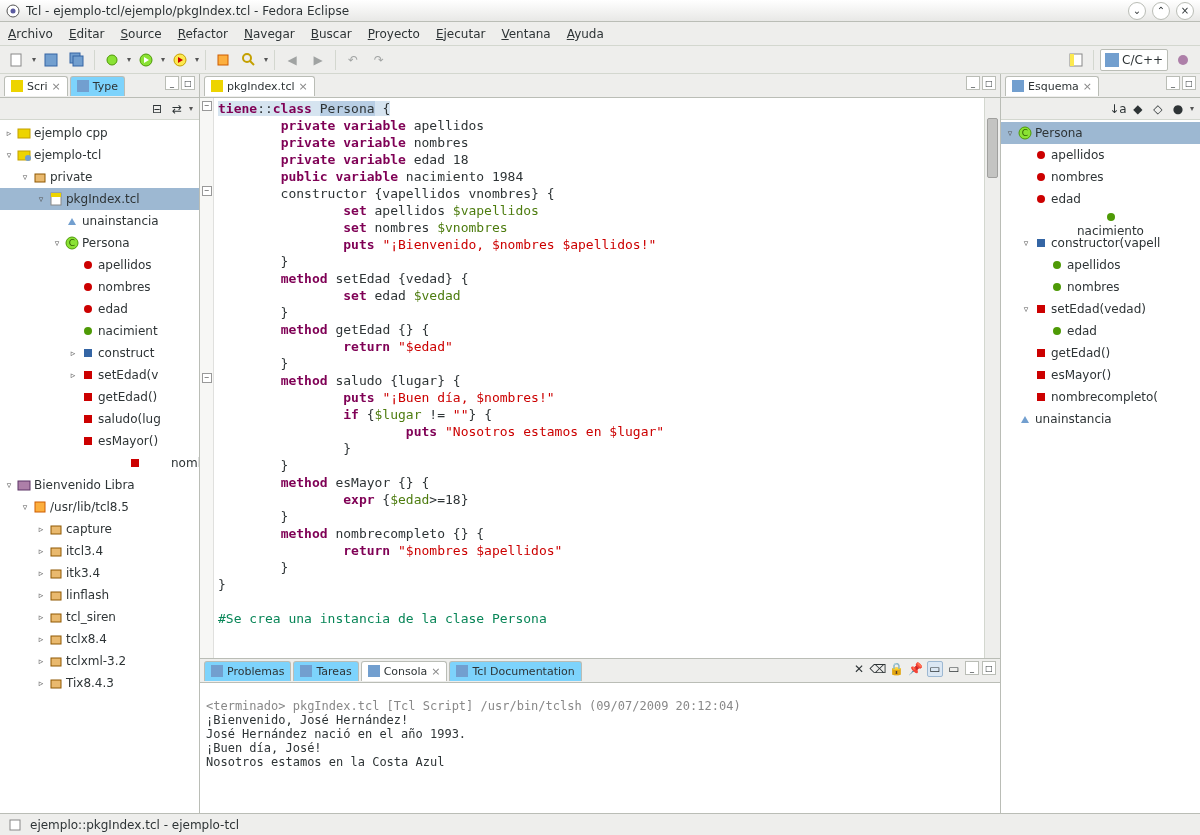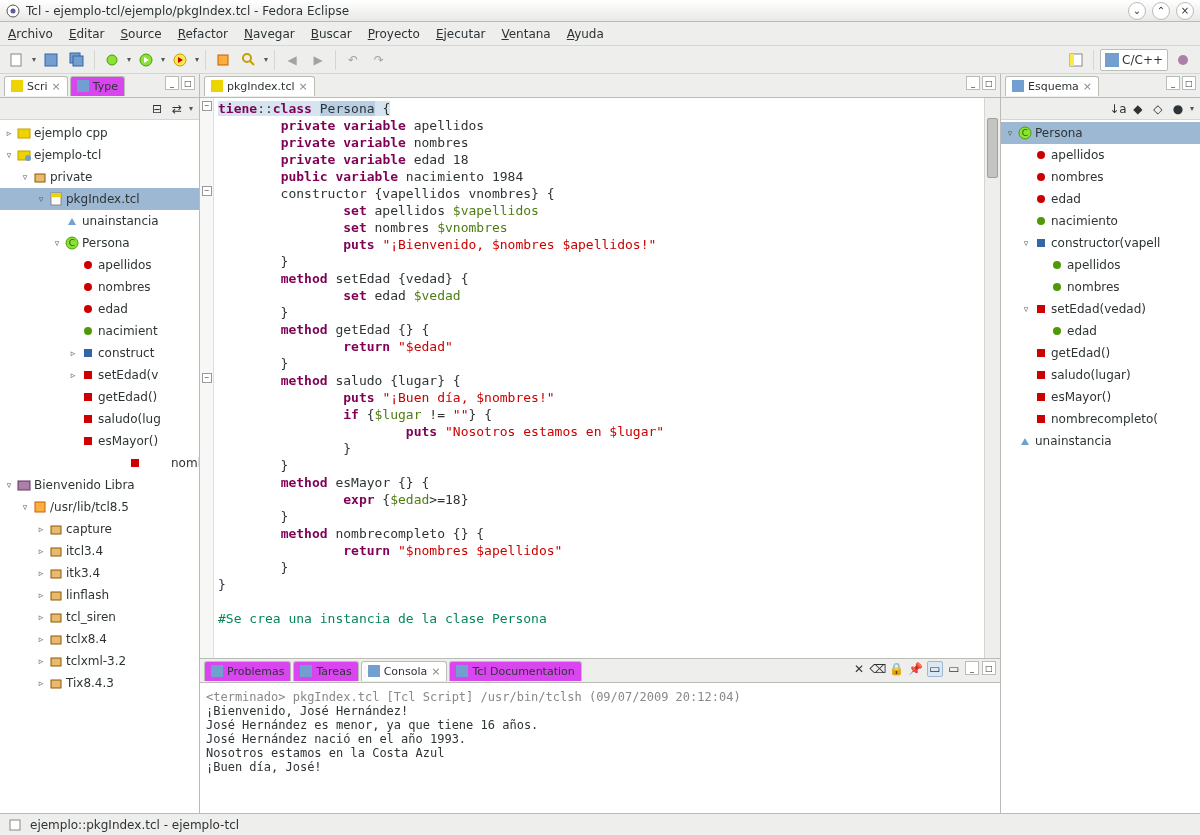--- a/index.html
+++ b/index.html
@@ -13,21 +13,21 @@
 .menubar u { text-decoration: underline; }
 .toolbar { height: 28px; background: #eeeeec; border-bottom: 1px solid #d3d7cf; display: flex; align-items: center; padding: 0 6px; gap: 4px; }
 .tbtn { width: 22px; height: 22px; display: flex; align-items: center; justify-content: center; border: 1px solid transparent; border-radius: 2px; }
 .sep { width: 1px; height: 20px; background: #d3d7cf; margin: 0 2px; }
 .workspace { display: flex; height: calc(835px - 22px - 24px - 28px - 22px); }
 .left { width: 200px; border-right: 1px solid #babdb6; display: flex; flex-direction: column; background: #fff; }
 .center { flex: 1; display: flex; flex-direction: column; }
 .right { width: 200px; border-left: 1px solid #babdb6; display: flex; flex-direction: column; background: #fff; }
 .tabrow { height: 24px; background: #eeeeec; border-bottom: 1px solid #babdb6; display: flex; align-items: center; padding: 0 4px; position: relative; }
 .tab { height: 20px; background: #fff; border: 1px solid #babdb6; border-bottom: none; border-radius: 3px 3px 0 0; padding: 0 6px; display: flex; align-items: center; gap: 4px; font-size: 11px; margin-right: 2px; }
-.tab.bg { background: #d946ef; }
+.tab.bg { background: #7dd3fc; }
 .tabrow .tools { position: absolute; right: 4px; top: 2px; display: flex; gap: 2px; }
 .minitool { width: 14px; height: 14px; border: 1px solid #babdb6; background: #fff; font-size: 8px; display: flex; align-items: center; justify-content: center; }
 .viewtoolbar { height: 22px; background: #eeeeec; border-bottom: 1px solid #d3d7cf; display: flex; align-items: center; justify-content: flex-end; padding: 0 6px; gap: 4px; }
 .tree { flex: 1; overflow: auto; font-size: 12px; padding: 2px 0; }
 .treeitem { display: flex; align-items: center; height: 22px; padding-left: 4px; gap: 3px; white-space: nowrap; }
 .treeitem.sel { background: #9db8d2; }
 .tw { width: 10px; text-align: center; font-size: 9px; color: #555; }
 .ic { width: 14px; height: 14px; display: inline-flex; align-items: center; justify-content: center; font-size: 10px; }
 .editor-area { flex: 1; display: flex; flex-direction: column; min-height: 0; }
 .editor { flex: 1; background: #fff; overflow: auto; position: relative; font-family: "DejaVu Sans Mono", monospace; font-size: 13px; line-height: 17px; padding: 2px 0 2px 18px; }
@@ -36,21 +36,21 @@
 .gutter { position: absolute; left: 0; top: 0; width: 14px; height: 100%; background: #f7f7f5; border-right: 1px solid #e0e0de; }
 .fold { position: absolute; left: 2px; width: 10px; height: 10px; border: 1px solid #999; background: #fff; font-size: 8px; text-align: center; line-height: 8px; color: #555; }
 .kw1 { color: #7f0055; font-weight: bold; } 
 .kw2 { color: #7f0055; font-weight: bold; }
 .var { color: #4d7c0f; }
 .str { color: #c00; }
 .com { color: #098658; }
 .scroll-v { position: absolute; right: 0; top: 0; bottom: 0; width: 16px; background: #eeeeec; border-left: 1px solid #d3d7cf; }
 .scroll-v .thumb { position: absolute; left: 2px; right: 2px; top: 20px; height: 60px; background: #c4c4c2; border: 1px solid #a0a09e; border-radius: 2px; }
 .bottom-panel { height: 155px; border-top: 1px solid #babdb6; display: flex; flex-direction: column; background: #fff; }
-.console { flex: 1; overflow: auto; font-family: "DejaVu Sans Mono", monospace; font-size: 12px; padding: 7px 6px; }
+.console { flex: 1; overflow: auto; font-family: "DejaVu Sans Mono", monospace; font-size: 12px; padding: 16px 6px; }
 .console .hdr { color: #888; }
 .statusbar { height: 22px; background: #eeeeec; border-top: 1px solid #babdb6; display: flex; align-items: center; padding: 0 8px; gap: 8px; font-size: 12px; }
 .dot { width: 8px; height: 8px; border-radius: 50%; display: inline-block; }
 .dot.r { background: #cc0000; } .dot.g { background: #4e9a06; }
 .sq { width: 8px; height: 8px; display: inline-block; }
 .sq.r { background: #cc0000; } .sq.b { background: #3465a4; }
 .tri { width: 0; height: 0; border-left: 4px solid transparent; border-right: 4px solid transparent; border-bottom: 7px solid #729fcf; display:inline-block; }
 svg { display: block; }
 </style>
 </head>
@@ -501,24 +501,23 @@
           <span class="tbtn" style="width:16px;height:16px;background:#dbe7f3;border-color:#9db8d2">▭</span>
           <span class="tbtn" style="width:16px;height:16px">▭</span>
           <span class="minitool">_</span>
           <span class="minitool">□</span>
         </div>
       </div>
       <div class="console">
         <div class="hdr">&lt;terminado&gt; pkgIndex.tcl [Tcl Script] /usr/bin/tclsh (09/07/2009 20:12:04)</div>
         <div id="conlines">
             <div>¡Bienvenido, José Hernández!</div>
-            <div>José Hernández es menor, ya que tiene 16 años.</div>
             <div>José Hernández nació en el año 1993.</div>
+            <div>¡Buen día, José!</div>
             <div>Nosotros estamos en la Costa Azul</div>
-            <div>¡Buen día, José!</div>
           </div>
       </div>
     </div>
   </div>
 
   <div class="right">
     <div class="tabrow">
       <div class="tab">
           <svg width="12" height="12">
             <rect width="12" height="12" fill="#729fcf"></rect>
@@ -563,21 +562,21 @@
           </span>
           <span>nombres</span>
         </div>
         <div class="treeitem" style="padding-left: 20px;">
           <span class="tw"></span>
           <span class="ic">
             <span class="dot r"></span>
           </span>
           <span>edad</span>
         </div>
-        <div class="treeitem" style="padding-left: 20px;">
+        <div class="treeitem" style="padding-left: 20px; flex-direction: column;">
           <span class="tw"></span>
           <span class="ic">
             <span class="dot g"></span>
           </span>
           <span>nacimiento</span>
         </div>
         <div class="treeitem" style="padding-left: 20px;">
           <span class="tw">▿</span>
           <span class="ic">
             <span class="sq b"></span>
@@ -611,27 +610,20 @@
             <span class="dot g"></span>
           </span>
           <span>edad</span>
         </div>
         <div class="treeitem" style="padding-left: 20px;">
           <span class="tw"></span>
           <span class="ic">
             <span class="sq r"></span>
           </span>
           <span>getEdad()</span>
-        </div>
-        <div class="treeitem" style="padding-left: 20px;">
-          <span class="tw"></span>
-          <span class="ic">
-            <span class="sq r"></span>
-          </span>
-          <span>saludo(lugar)</span>
         </div>
         <div class="treeitem" style="padding-left: 20px;">
           <span class="tw"></span>
           <span class="ic">
             <span class="sq r"></span>
           </span>
           <span>esMayor()</span>
         </div>
         <div class="treeitem" style="padding-left: 20px;">
           <span class="tw"></span>

